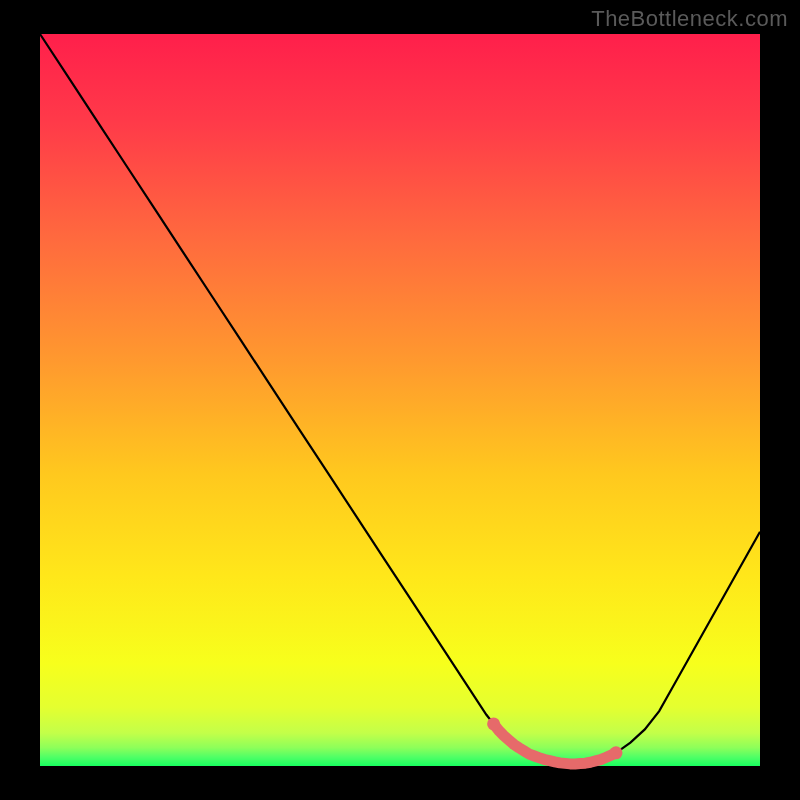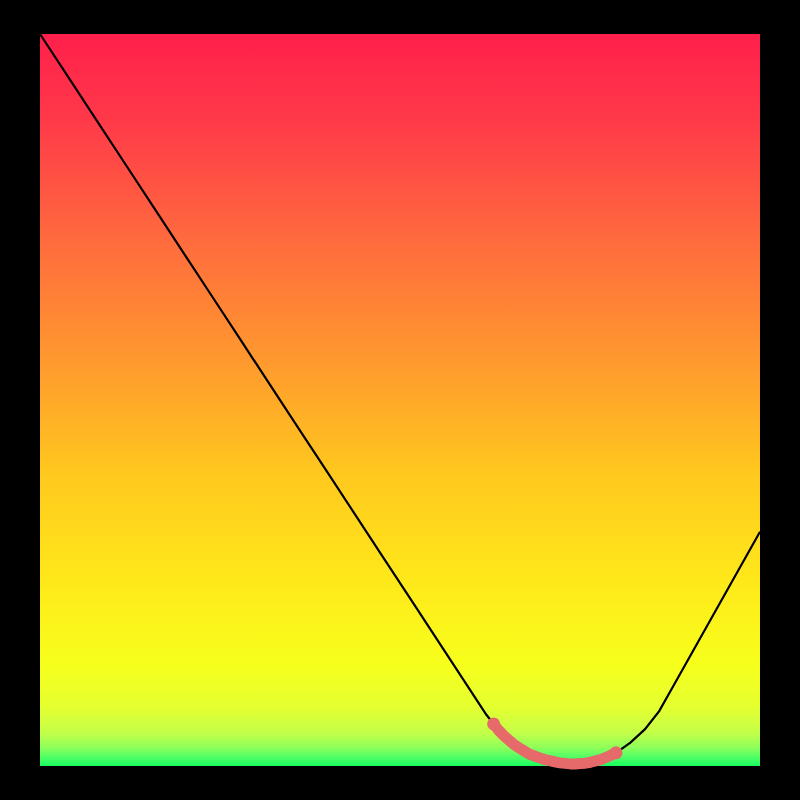--- a/index.html
+++ b/index.html
@@ -29,20 +29,21 @@
   svg.plot {
     position: absolute;
     left: 0;
     top: 0;
   }
 </style>
 </head>
 <body>
 
 <div class="frame">
+  <div class="watermark">TheBottleneck.com</div>
 
   <svg class="plot" width="800" height="800" viewBox="0 0 800 800">
     <defs>
       <linearGradient id="bg-grad" x1="0" y1="0" x2="0" y2="1">
           <stop offset="0%" stop-color="#ff1f4b"></stop>
           <stop offset="12%" stop-color="#ff3a49"></stop>
           <stop offset="28.000000000000004%" stop-color="#ff6a3e"></stop>
           <stop offset="45%" stop-color="#ff9a2e"></stop>
           <stop offset="60%" stop-color="#ffc81e"></stop>
           <stop offset="74%" stop-color="#ffe71a"></stop>

